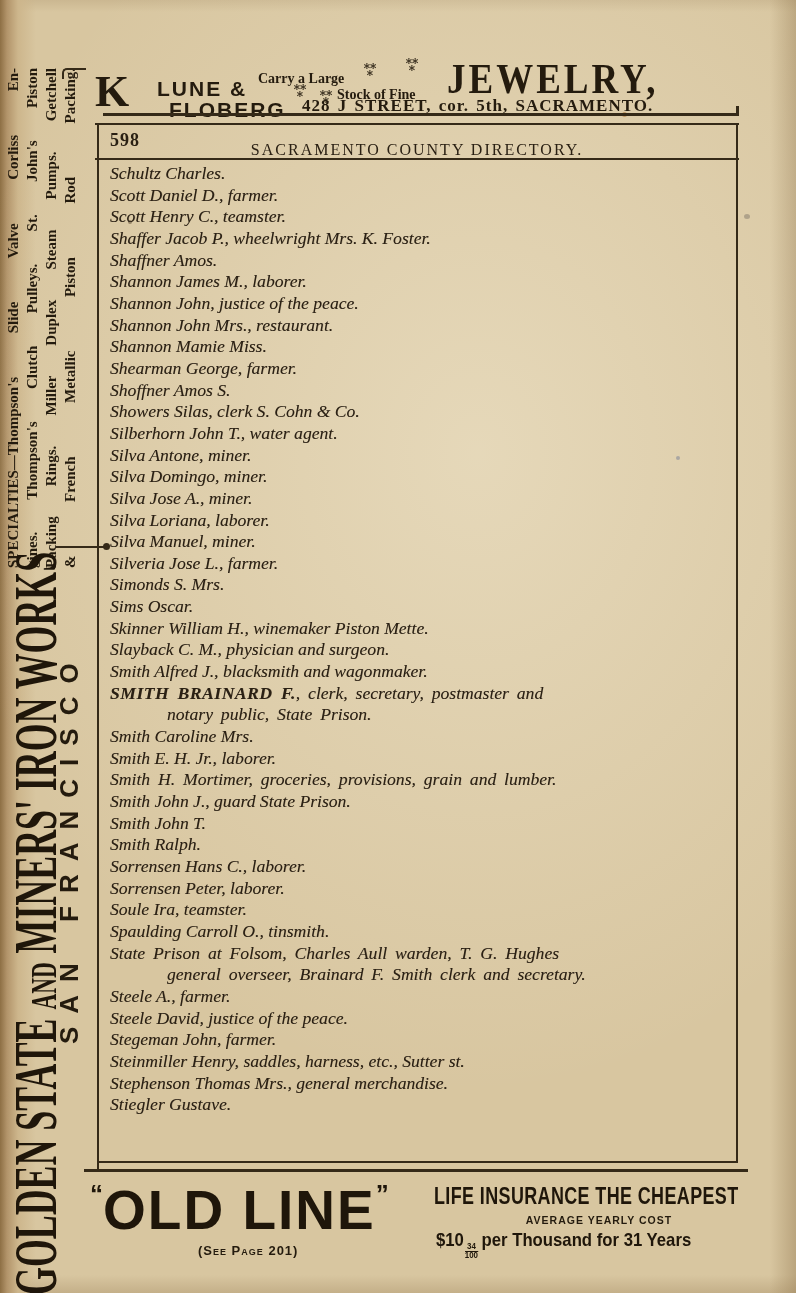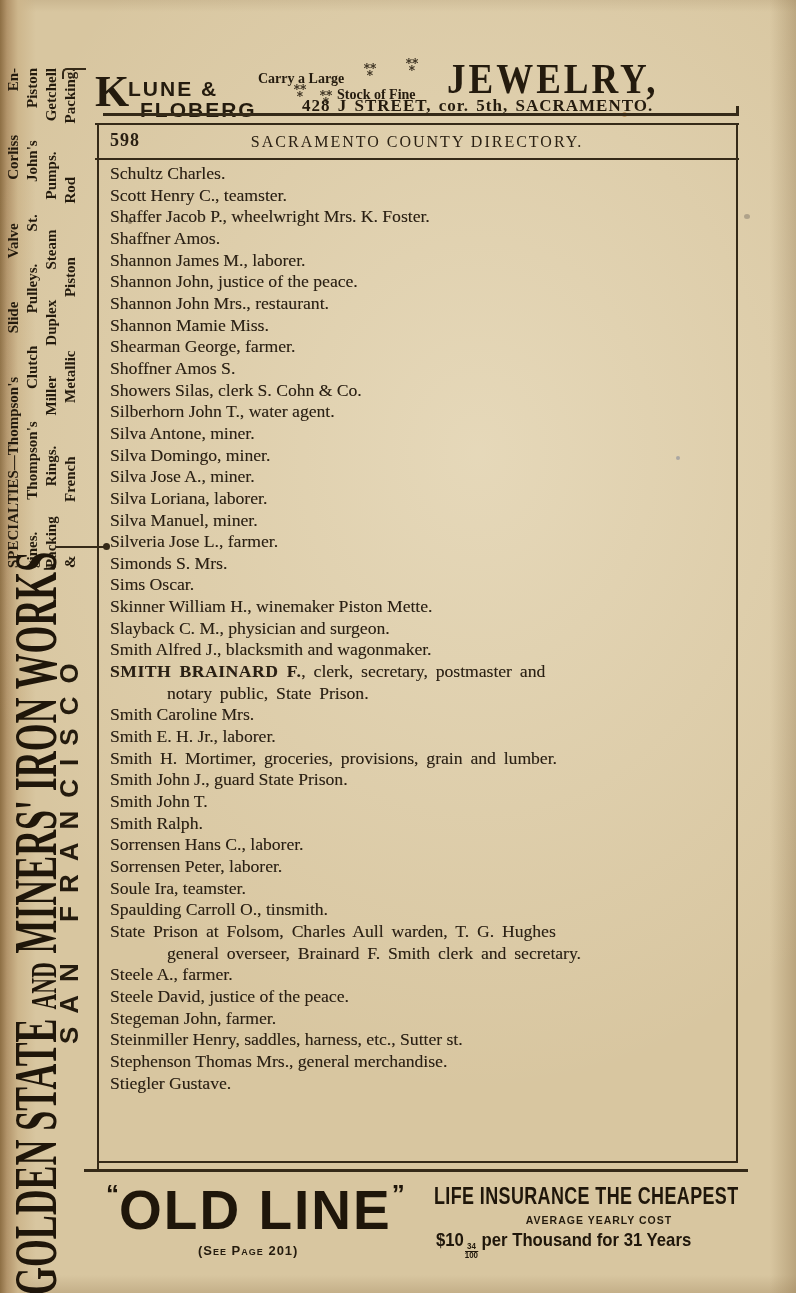--- a/index.html
+++ b/index.html
@@ -17,39 +17,39 @@
       linear-gradient(270deg, rgba(150,124,84,0.45) 0px, rgba(150,124,84,0) 26px),
       linear-gradient(0deg, rgba(150,124,84,0.30) 0px, rgba(150,124,84,0) 18px),
       linear-gradient(180deg, rgba(150,124,84,0.20) 0px, rgba(150,124,84,0) 12px);
   }
   .stain{position:absolute;border-radius:50%;z-index:1;}
   .abs{position:absolute;z-index:2;}
   .rule{position:absolute;background:#352a18;z-index:2;}
 
   
   .drop-k{font:bold 44px "Liberation Serif",serif;line-height:1;color:#241b0e;}
-  .firm{font:bold 21px "Liberation Sans",sans-serif;letter-spacing:2px;color:#241b0e;}
+  .firm{font:bold 21px "Liberation Sans",sans-serif;letter-spacing:2px;color:#241b0e;margin-left:29px;}
   .tagline{font:bold 14px "Liberation Serif",serif;color:#241b0e;}
   .jewelry{font:bold 37px "Liberation Serif",serif;letter-spacing:3px;color:#241b0e;}
   .jewelry .stretch{display:inline-block;transform:scaleY(1.12);transform-origin:center bottom;}
   .address{font:bold 17px "Liberation Serif",serif;letter-spacing:1px;word-spacing:2px;color:#241b0e;}
   .star-cluster{position:absolute;width:20px;text-align:center;
     font:bold 12px "DejaVu Serif",serif;line-height:7px;color:#241b0e;z-index:2;}
   .star-cluster i{font-style:normal;}
   .star-cluster .b{display:block;}
 
   
   .pageno{font:bold 18px "Liberation Serif",serif;letter-spacing:1px;}
-  .dir-title{font:16px "Liberation Serif",serif;letter-spacing:2px;text-align:center;}
+  .dir-title{font:16px "Liberation Serif",serif;letter-spacing:2px;text-align:center;margin-top:8px;}
   .list{
     position:absolute;left:110px;top:163px;width:622px;z-index:2;
     font-size:17.6px;line-height:21.65px;color:#2a2014;
     text-shadow:0.3px 0.3px 0 rgba(40,28,12,0.30);
   }
-  .entry{padding-left:57px;text-indent:-57px;}
+  .entry{padding-left:57px;text-indent:-57px;font-style:italic;}
   .entry.spread{word-spacing:3.5px;}
   .bold-name{font-weight:bold;letter-spacing:0.5px;}
 
   
   .rot{position:absolute;transform:rotate(-90deg);transform-origin:0 0;z-index:2;}
   .specialties{width:500px;height:78px;color:#241b0e;}
   .sp-line{
     font:bold 15px "Liberation Serif",serif;line-height:19px;word-spacing:1px;
     text-align:justify;text-align-last:justify;
   }
@@ -60,21 +60,21 @@
     transform:scale(0.64,1.08);transform-origin:0 60%;
   }
   .company .and{font-size:34px;}
   .city{
     width:426px;height:34px;color:#241b0e;
     font:bold 26px "Liberation Sans",sans-serif;letter-spacing:13px;word-spacing:8px;
     white-space:nowrap;
   }
 
   
-  .oldline{font:bold 55px "Liberation Sans",sans-serif;letter-spacing:2px;color:#1f160a;white-space:nowrap;margin-left:16px;}
+  .oldline{font:bold 55px "Liberation Sans",sans-serif;letter-spacing:2px;color:#1f160a;white-space:nowrap;}
   .oldline .q{font-size:26px;vertical-align:26px;letter-spacing:0;}
   .seepage{font:bold 13px "Liberation Sans",sans-serif;font-variant:small-caps;letter-spacing:1px;color:#241b0e;}
   .headline{font:bold 23px "Liberation Sans",sans-serif;white-space:nowrap;color:#1f160a;
     display:inline-block;transform:scaleX(0.78);transform-origin:0 0;letter-spacing:0.5px;}
   .avgcost{font:bold 10.5px "Liberation Sans",sans-serif;letter-spacing:1px;color:#241b0e;text-align:center;width:306px;}
   .price{font:bold 19px "Liberation Sans",sans-serif;color:#1f160a;white-space:nowrap;
     display:inline-block;transform:scaleX(0.88);transform-origin:0 0;}
   .frac{display:inline-flex;flex-direction:column;font-size:9px;line-height:7.5px;
     vertical-align:-3px;margin:0 4px 0 1px;text-align:center;}
   .frac .den{border-top:1px solid #1f160a;}
@@ -114,20 +114,21 @@
 <div class="rule" style="left:97px;top:123px;width:1.5px;height:1046px;"></div>
 <div class="rule" style="left:736px;top:123px;width:1.5px;height:1040px;"></div>
 <div class="rule" style="left:97px;top:1161px;width:641px;height:1.5px;"></div>
 <div class="rule" style="left:84px;top:1169px;width:664px;height:3px;"></div>
 
 <div class="abs pageno" style="left:110px;top:130px;">598</div>
 <div class="abs dir-title" style="left:96px;top:133px;width:642px;">SACRAMENTO COUNTY DIRECTORY.</div>
 
 <div class="list">
     <div class="entry">Schultz Charles.</div>
+    <div class="entry">Scott Daniel D., farmer.</div>
     <div class="entry">Scott Henry C., teamster.</div>
     <div class="entry">Shaffer Jacob P., wheelwright Mrs. K. Foster.</div>
     <div class="entry">Shaffner Amos.</div>
     <div class="entry">Shannon James M., laborer.</div>
     <div class="entry">Shannon John, justice of the peace.</div>
     <div class="entry">Shannon John Mrs., restaurant.</div>
     <div class="entry">Shannon Mamie Miss.</div>
     <div class="entry">Shearman George, farmer.</div>
     <div class="entry">Shoffner Amos S.</div>
     <div class="entry">Showers Silas, clerk S. Cohn &amp; Co.</div>

